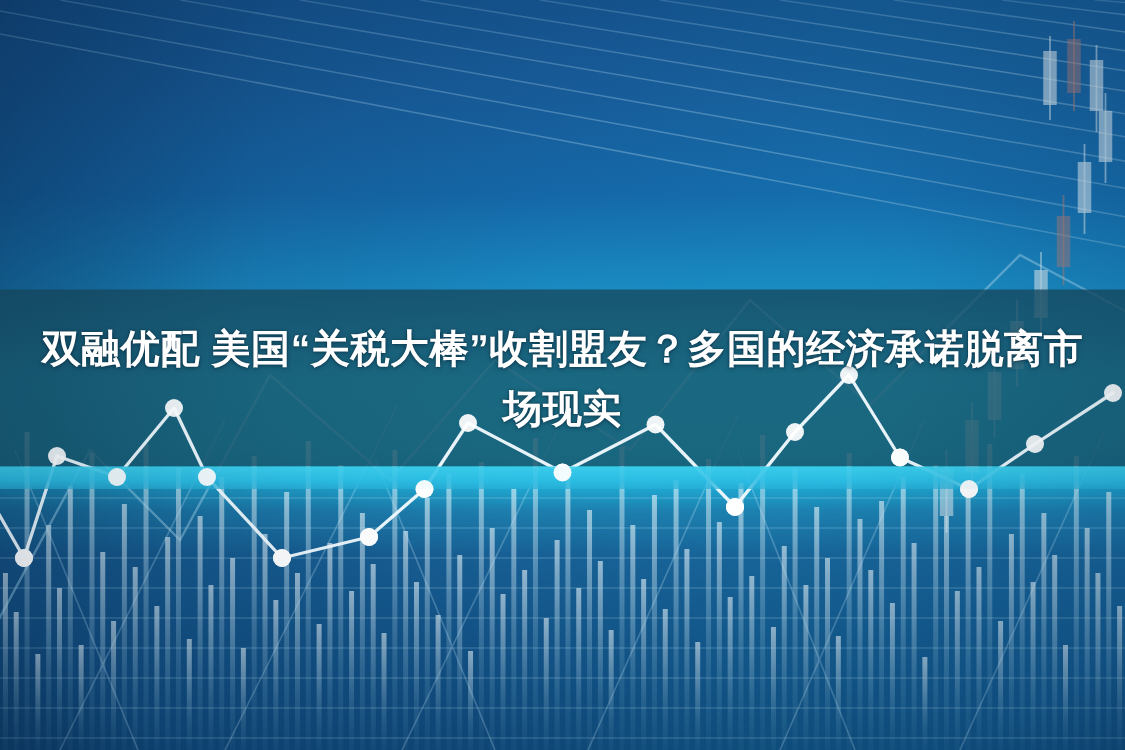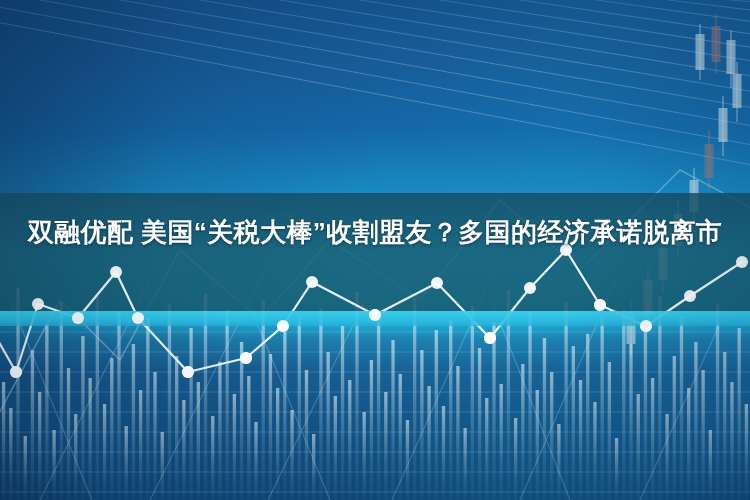--- a/index.html
+++ b/index.html
@@ -375,15 +375,16 @@
         <circle cx="490" cy="338" r="6" fill="#ffffff" fill-opacity="0.93"></circle>
         <circle cx="600" cy="305" r="6" fill="#ffffff" fill-opacity="0.93"></circle>
         <circle cx="646" cy="326" r="6" fill="#ffffff" fill-opacity="0.93"></circle>
       </g>
   </svg>
 
   <div class="layer vignette"></div>
 
   <div id="headline" style="top: 212px;">
     <span class="ln">双融优配 美国“关税大棒”收割盟友？多国的经济承诺脱离市</span>
+    <span class="ln">场现实</span>
   </div>
 
 </div>
 
 </body></html>

